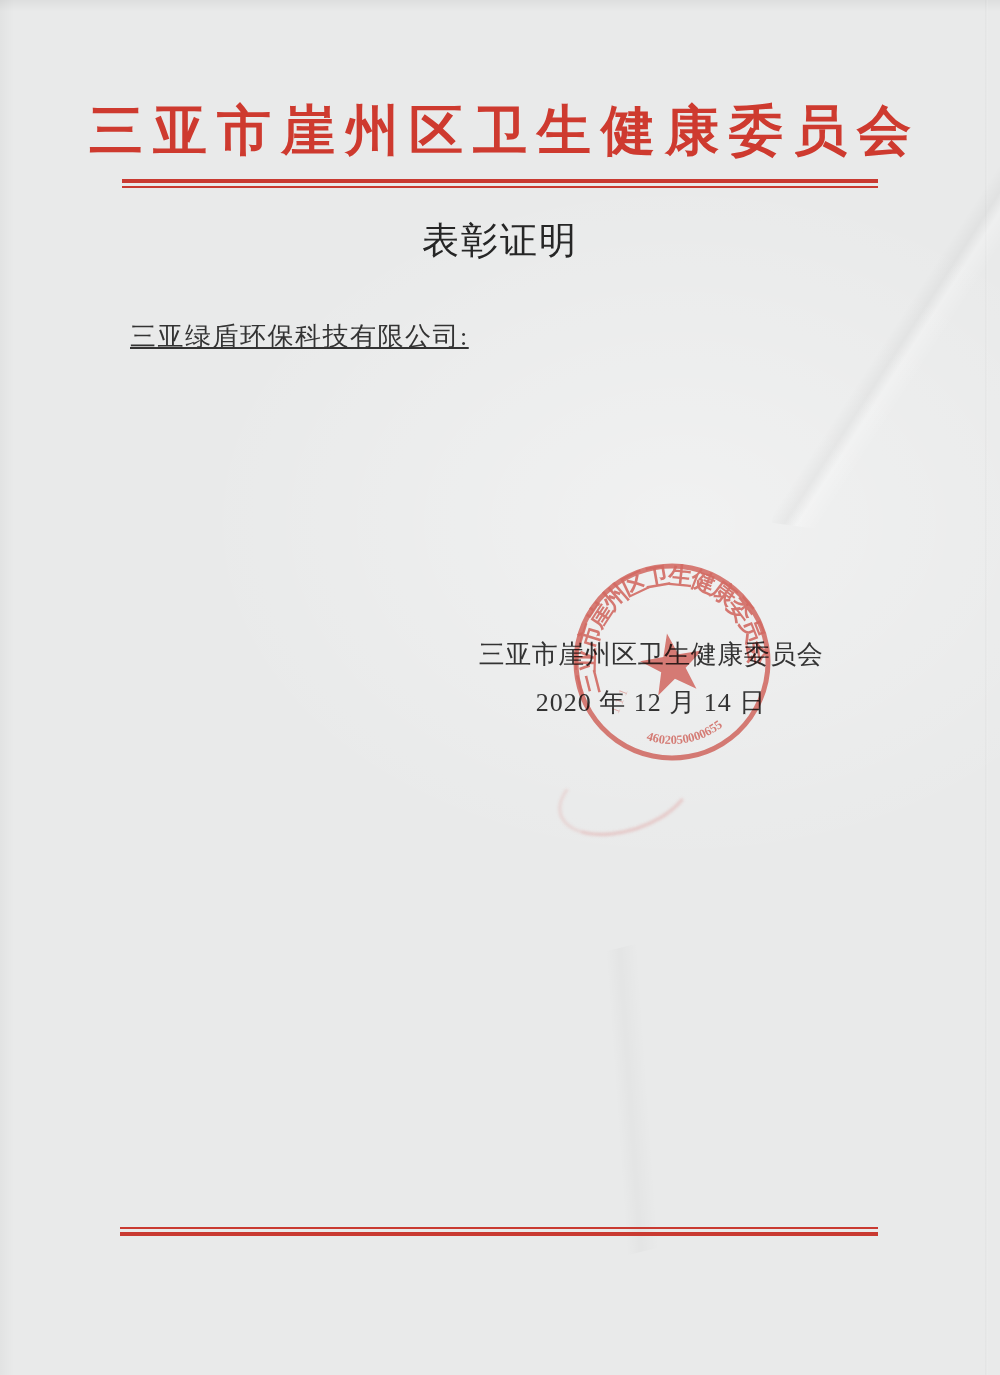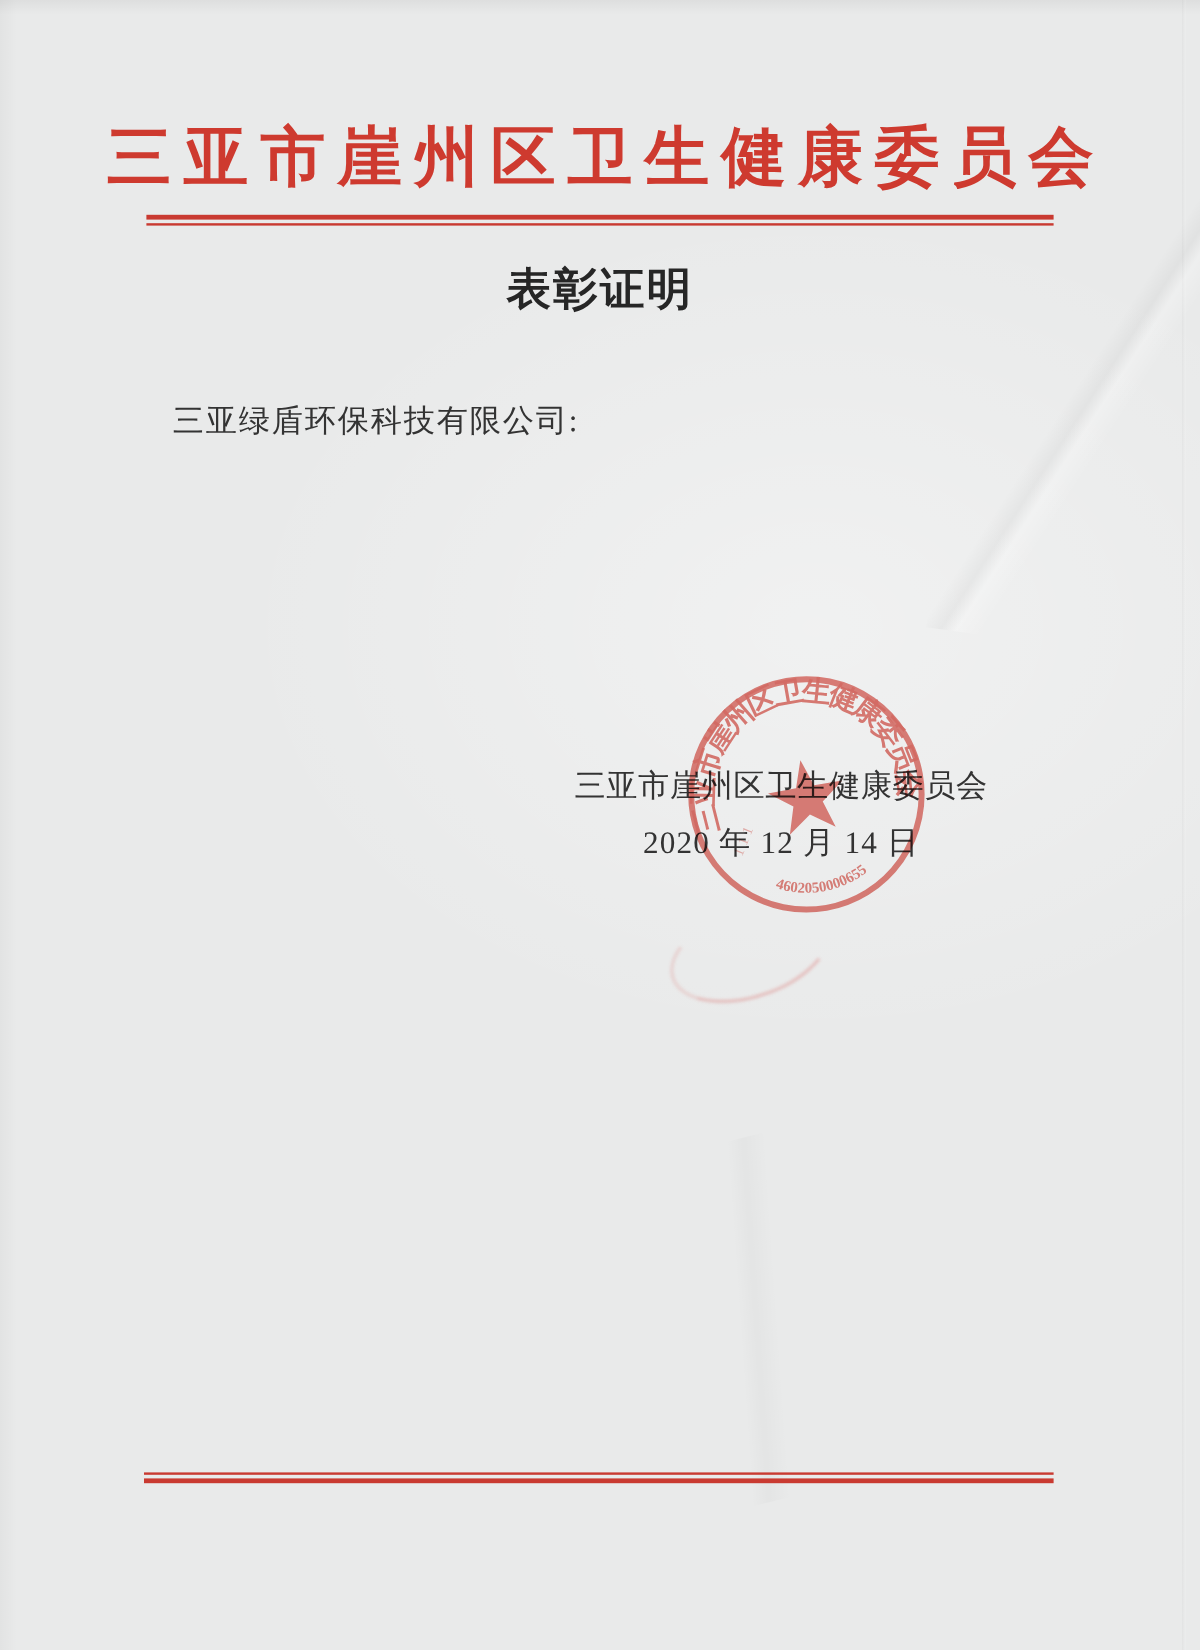--- a/index.html
+++ b/index.html
@@ -46,32 +46,32 @@
   }
   .header-rule { position: absolute; left: 122px; top: 179px; width: 756px; }
   .header-rule .thick { height: 4px; background: #c93a31; }
   .header-rule .gap { height: 3px; }
   .header-rule .thin { height: 2px; background: #c93a31; }
 
   .doc-title {
     position: absolute; top: 216px; left: 0; width: 100%;
     margin: 0;
     text-align: center;
-    font-size: 37px; font-weight: bold;
+    font-size: 37px; font-weight: normal;
     letter-spacing: 2px;
     color: #262626;
   }
 
   .letter-body {
     position: absolute; top: 313px; left: 130px; width: 742px;
     font-size: 26px; line-height: 48px;
     letter-spacing: 1.5px;
     color: #333;
   }
-  .letter-body p { margin: 14px; }
+  .letter-body p { margin: 0; text-decoration: underline; }
   .salutation { text-align: left; }
   .paragraph { text-indent: 2em; text-align: justify; }
 
   .signature-block {
     position: absolute; top: 638px; left: 478px; width: 346px;
     color: #333;
   }
   .signature-org {
     font-size: 26px; letter-spacing: 0.5px;
     text-align: center; white-space: nowrap;

